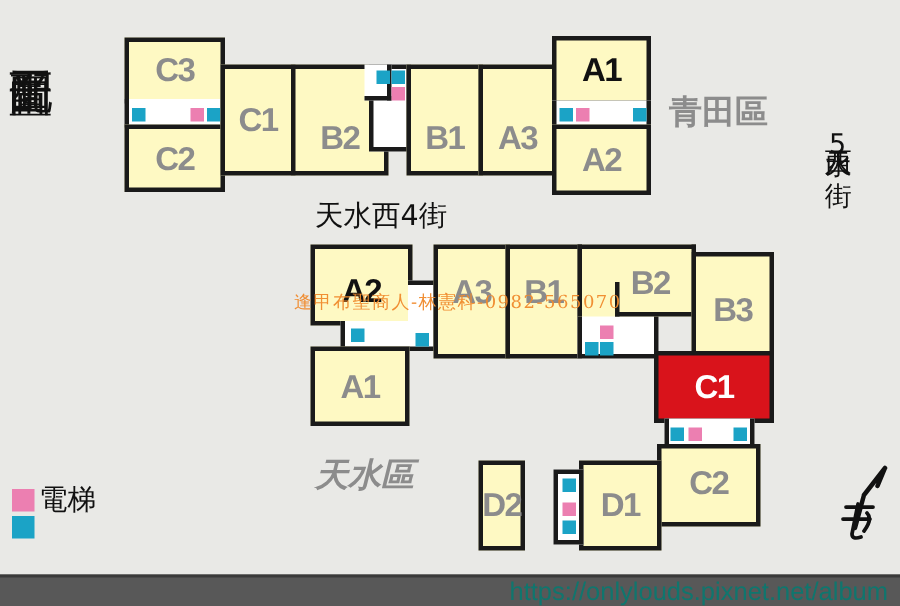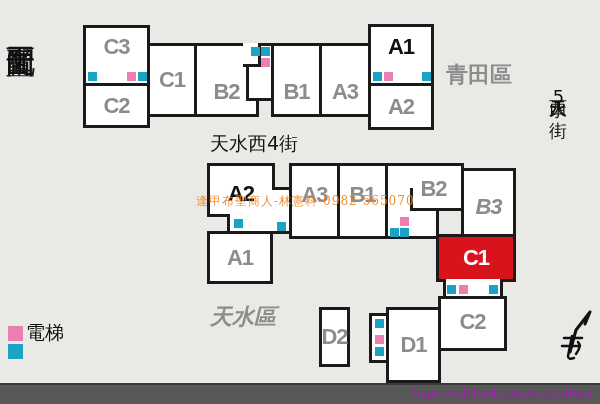--- a/index.html
+++ b/index.html
@@ -1,36 +1,36 @@
 <!DOCTYPE html>
 <html><head>
 <meta charset="utf-8">
 <style>
   html, body { margin:0; padding:0; }
   body { width:600px; height:404px; position:relative; overflow:hidden; background:#e9e9e6; font-family:"Liberation Sans", sans-serif; }
   .abs { position:absolute; box-sizing:border-box; }
-  .room { position:absolute; box-sizing:border-box; background:#ffffff; border:3px solid #1a1a1a; display:flex; align-items:center; justify-content:center; }
+  .room { position:absolute; box-sizing:border-box; background:#fef9c3; border:3px solid #1a1a1a; display:flex; align-items:center; justify-content:center; }
   .lbl { font-family:"Liberation Sans", sans-serif; font-weight:bold; font-size:22px; color:#8c8c8c; letter-spacing:-1px; }
   .lbl.dark { color:#111; }
   .lbl.light { color:#fff; }
   .room.red { background:#d9131b; }
   .corr { position:absolute; box-sizing:border-box; background:#fff; border:3px solid #1a1a1a; }
   .sq { position:absolute; width:9px; height:9px; }
   .st { background:#1ba3c6; }
   .el { background:#ec7fb1; }
   .vtext { position:absolute; writing-mode:vertical-rl; text-orientation:upright; }
   .title { left:6px; top:24px; font-family:"DejaVu Sans", sans-serif; font-size:29px; color:#111; letter-spacing:1px; line-height:1; }
   .street5 { left:548px; top:86px; font-family:"DejaVu Sans", sans-serif; font-size:18px; color:#111; line-height:1.05; }
   .street4 { left:210px; top:131px; font-family:"DejaVu Sans", sans-serif; font-size:19px; color:#111; }
   .district { font-family:"DejaVu Sans", sans-serif; font-weight:bold; font-size:22px; color:#8c8c8c; }
   .legend { left:8px; font-family:"DejaVu Sans", sans-serif; font-size:19px; color:#111; display:flex; align-items:center; gap:3px; }
   .legend .box { width:15px; height:15px; display:inline-block; }
   .wm { left:196px; top:193px; font-family:"DejaVu Serif", serif; font-size:12px; color:#f08a2c; letter-spacing:1px; white-space:nowrap; opacity:.95; }
   .footer { left:0; top:383px; width:600px; height:21px; background:#585858; border-top:2px solid #3a3a3a; }
-  .url { right:8px; top:385px; font-family:Liberation Serif, serif; font-size:13px; color:#a21caf; }
+  .url { right:8px; top:385px; font-family:Liberation Sans, sans-serif; font-size:17px; color:#0f766e; }
 </style>
 </head>
 <body>
 
 <div class="vtext title abs">平面配置圖</div>
 
 <div class="room" style="left:83px;top:25px;width:67px;height:44px;">
   <span class="lbl">C3</span>
 </div>
 <div class="corr" style="left:83px;top:66px;width:67px;height:19px;border-top:none;border-bottom:none;"></div>
@@ -91,34 +91,34 @@
 <div class="corr" style="left:385px;top:188px;width:54px;height:51px;"></div>
 <div class="sq el" style="left:400px;top:217px;"></div>
 <div class="sq st" style="left:390px;top:228px;"></div>
 <div class="sq st" style="left:400px;top:228px;"></div>
 <div class="room" style="left:385px;top:163px;width:79px;height:48px;border-bottom:none;">
   <span class="lbl" style="margin-left:18px;">B2</span>
 </div>
 <div class="abs" style="left:410px;top:208px;width:54px;height:3px;background:#1a1a1a;"></div>
 <div class="abs" style="left:410px;top:188px;width:3px;height:23px;background:#1a1a1a;"></div>
 <div class="room" style="left:461px;top:168px;width:55px;height:69px;">
-  <span class="lbl" style="margin-top:8px;font-style:italic;">B3</span>
+  <span class="lbl" style="margin-top:8px;">B3</span>
 </div>
 <div class="room" style="left:436px;top:234px;width:80px;height:48px;border-right-width:3px;"></div>
 <div class="room red" style="left:436px;top:234px;width:80px;height:48px;">
   <span class="lbl light">C1</span>
 </div>
 <div class="corr" style="left:443px;top:279px;width:60px;height:20px;border-top:none;border-bottom:none;"></div>
 <div class="sq st" style="left:447px;top:285px;"></div>
 <div class="sq el" style="left:459px;top:285px;"></div>
 <div class="sq st" style="left:489px;top:285px;"></div>
 <div class="room" style="left:438px;top:296px;width:69px;height:55px;">
   <span class="lbl" style="margin-top:-4px;">C2</span>
 </div>
-<div class="room" style="left:386px;top:307px;width:55px;height:76px;">
+<div class="room" style="left:386px;top:307px;width:55px;height:60px;">
   <span class="lbl">D1</span>
 </div>
 <div class="corr" style="left:369px;top:313px;width:20px;height:50px;"></div>
 <div class="sq st" style="left:375px;top:319px;"></div>
 <div class="sq el" style="left:375px;top:335px;"></div>
 <div class="sq st" style="left:375px;top:347px;"></div>
 <div class="room" style="left:319px;top:307px;width:31px;height:60px;">
   <span class="lbl">D2</span>
 </div>
 

